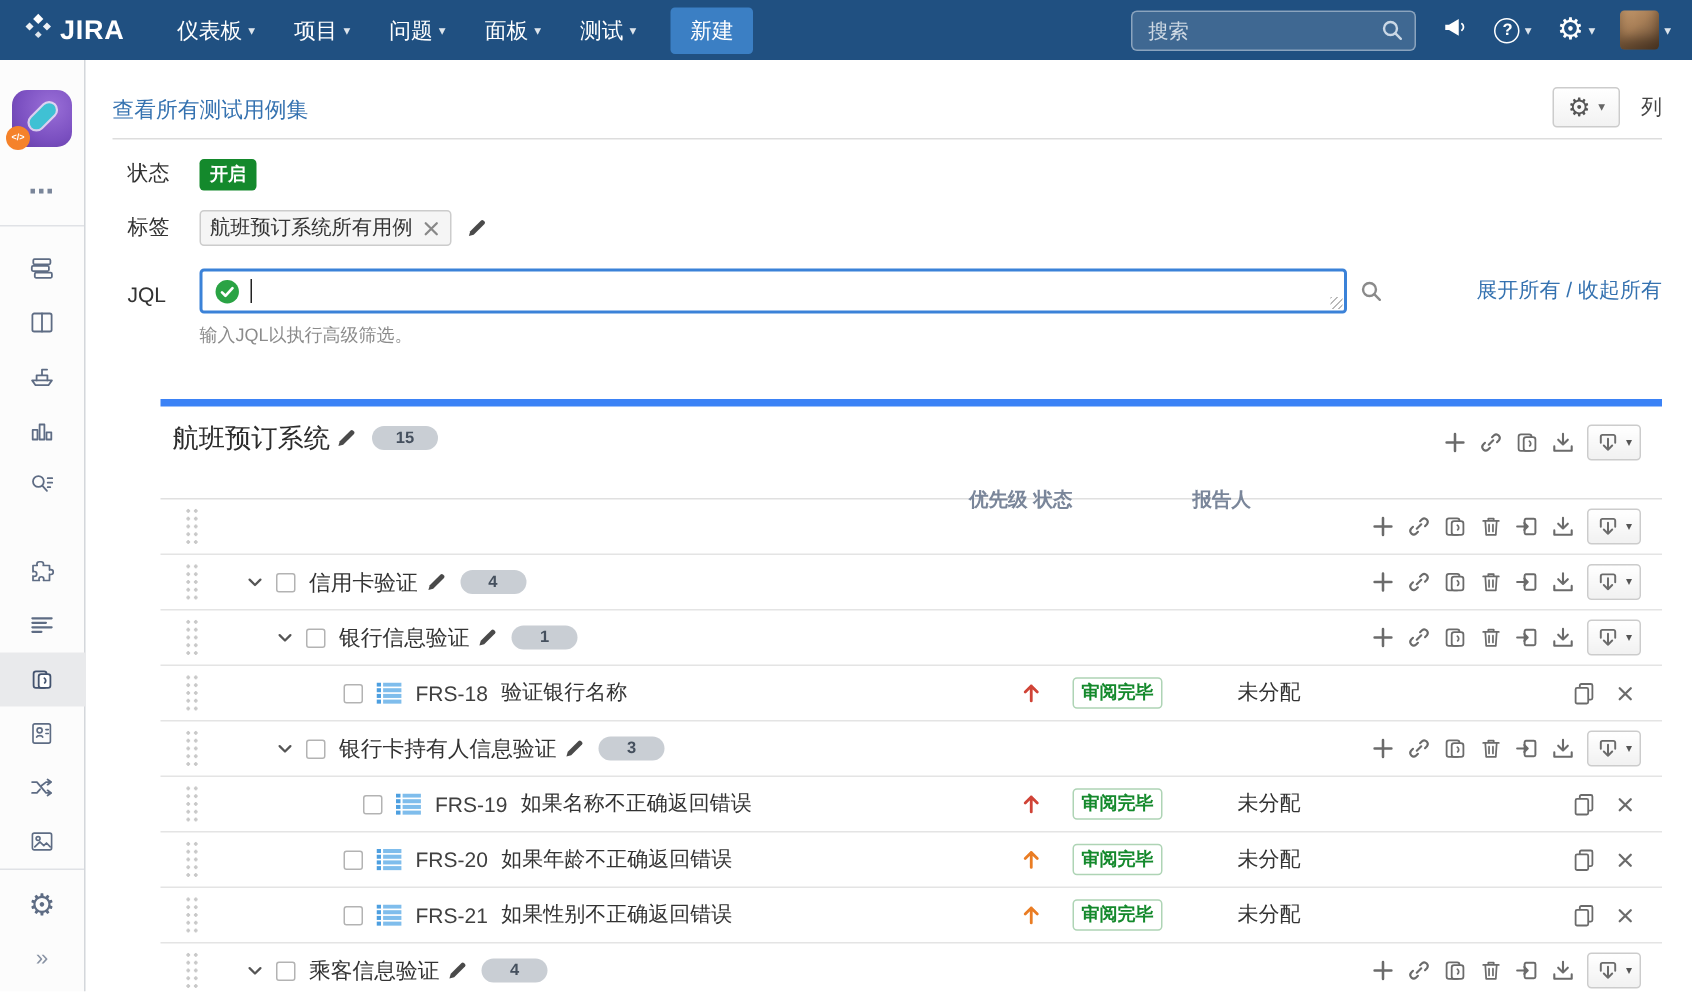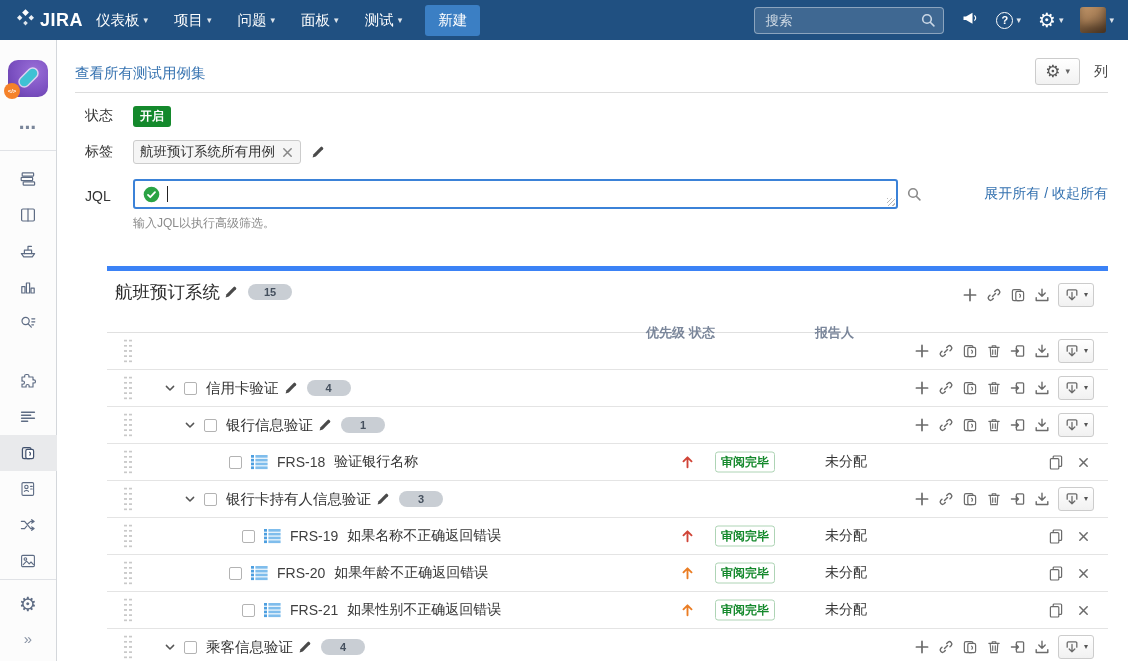--- a/index.html
+++ b/index.html
@@ -1,21 +1,21 @@
 <!DOCTYPE html>
 <html><head>
 <meta charset="utf-8">
 <style>
   * { box-sizing: border-box; margin: 0; padding: 0; }
   html,body { width:1128px; height:661px; overflow:hidden; background:#fff;
     font-family:"Liberation Sans","DejaVu Sans",sans-serif; }
 
   
   .navbar { height:40px; background:#205081; display:flex; align-items:center; color:#fff; padding:0 14px 0 16px; }
-  .logo { display:flex; align-items:center; gap:5px; font-size:18px; font-weight:bold; letter-spacing:.5px; cursor:pointer; }
+  .logo { display:flex; align-items:center; gap:5px; font-size:18px; font-weight:bold; letter-spacing:.5px; margin-right:22px; cursor:pointer; }
   .nav-item { display:flex; align-items:center; gap:4px; font-size:14.5px; padding:0 13px; height:40px; cursor:pointer; white-space:nowrap; }
   .caret { font-size:9px; color:rgba(255,255,255,.85); line-height:1; }
   .create-btn { background:#3b7fc4; border:none; color:#fff; font-size:14.5px; padding:6px 13px; border-radius:3px; margin-left:10px; cursor:pointer; font-family:inherit; }
   .nav-right { margin-left:auto; display:flex; align-items:center; gap:17px; }
   .search-box { position:relative; width:190px; }
   .search-box input { width:100%; height:27px; background:rgba(255,255,255,.14); border:1px solid rgba(255,255,255,.4); border-radius:4px; color:#fff; font-size:13.5px; padding:0 28px 0 10px; outline:none; font-family:inherit; }
   .search-box input::placeholder { color:rgba(255,255,255,.75); }
   .search-box .s-icon { position:absolute; right:7px; top:5px; color:#cbd8e6; }
   .nav-icn { display:flex; align-items:center; color:#fff; cursor:pointer; gap:3px; }
   .q-circle { width:17px; height:17px; border:1.6px solid #fff; border-radius:50%; font-size:11px; font-weight:bold; display:flex; align-items:center; justify-content:center; }
@@ -71,21 +71,21 @@
 
   
   .tree { margin-top:34px; border-top:5px solid #3b82f6;margin-left:32px; }
   .tree-head { position:relative; height:62px; border-bottom:1px solid #e0e0e0; }
   .t-title { font-size:17.5px; color:#2b2b2b; font-weight:500; margin-left:8px; }
   .t-title-row { display:flex; align-items:center; padding-top:9px; }
   .count-badge { display:inline-block; min-width:44px; text-align:center; background:#c9ced4; color:#45505e; border-radius:9px; font-size:11px; font-weight:bold; padding:2px 0; margin-left:10px; }
   .col-heads { position:absolute; bottom:8px; left:0; width:100%; font-size:13px; font-weight:bold; color:#7a869a; }
   .ch-prio { position:absolute; left:539px; }
   .ch-status { position:absolute; left:582px; }
-  .ch-rep { position:absolute; left:708px; }
+  .ch-rep { position:absolute; left:688px; }
   .row-icons { position:absolute; right:14px; display:flex; align-items:center; gap:8px; color:#6b6b6b; }
   .tree-head .row-icons { top:12px; }
   .icn-btn { display:flex; align-items:center; cursor:pointer; color:#6b6b6b; }
   .dd-btn { display:flex; align-items:center; gap:4px; border:1px solid #ccc; border-radius:3px; background:linear-gradient(#fff,#f1f1f1); padding:3px 5px; cursor:pointer; }
   .dd-btn .caret { color:#555; font-size:8px; }
 
   .row { position:relative; height:37px; border-bottom:1px solid #e4e4e4; }
   .drag { position:absolute; left:16px; top:50%; transform:translateY(-50%); width:10px; height:26px; cursor:grab;
     background-image:radial-gradient(circle,#c9c9c9 1.1px,transparent 1.2px); background-size:5px 5.2px; }
   .row-main { position:absolute; top:0; height:100%; display:flex; align-items:center; gap:9px; }
@@ -804,21 +804,21 @@
                 <span style="display:flex">
                   <svg width="13" height="13" viewBox="0 0 13 13" fill="none" stroke="currentColor" stroke-width="1.5" stroke-linecap="round" stroke-linejoin="round">
                     <path d="M2.8 2.8l7.4 7.4M10.2 2.8l-7.4 7.4"></path>
                   </svg>
                 </span>
               </span>
             </div>
           </div>
           <div class="row">
             <span class="drag"></span>
-            <div class="row-main" style="left:135px">
+            <div class="row-main" style="left:122px">
       <span class="cb"></span>
       <span class="type-icon">
                 <svg width="17" height="15" viewBox="0 0 17 15">
                   <rect x="0" y="0" width="3" height="2.7" fill="#4d9fe0"></rect>
                   <rect x="4.4" y="0" width="12.2" height="2.7" fill="#7fbdec"></rect>
                   <rect x="0" y="3.8" width="3" height="2.7" fill="#4d9fe0"></rect>
                   <rect x="4.4" y="3.8" width="12.2" height="2.7" fill="#7fbdec"></rect>
                   <rect x="0" y="7.6" width="3" height="2.7" fill="#4d9fe0"></rect>
                   <rect x="4.4" y="7.6" width="12.2" height="2.7" fill="#7fbdec"></rect>
                   <rect x="0" y="11.4" width="3" height="2.7" fill="#4d9fe0"></rect>

